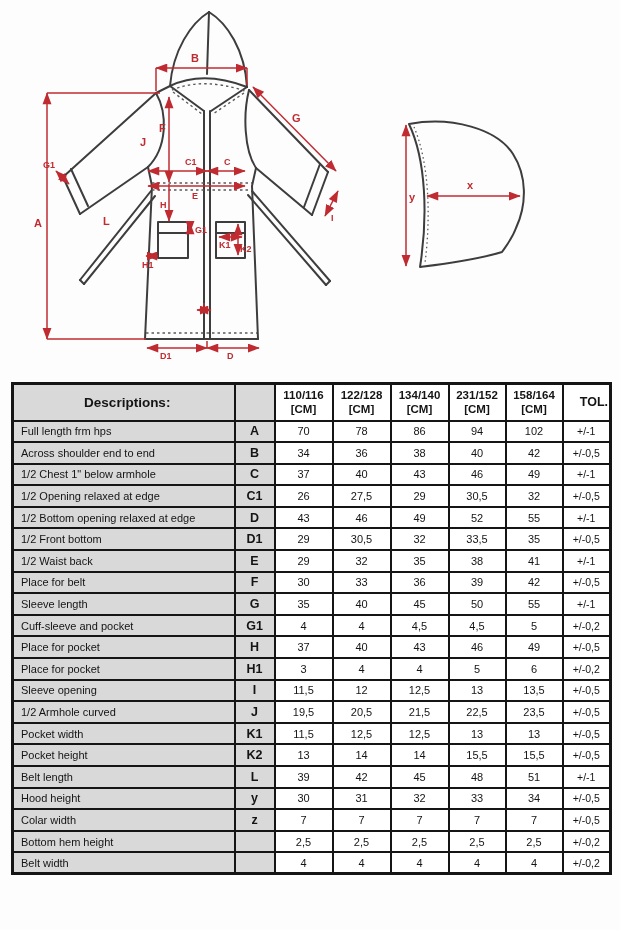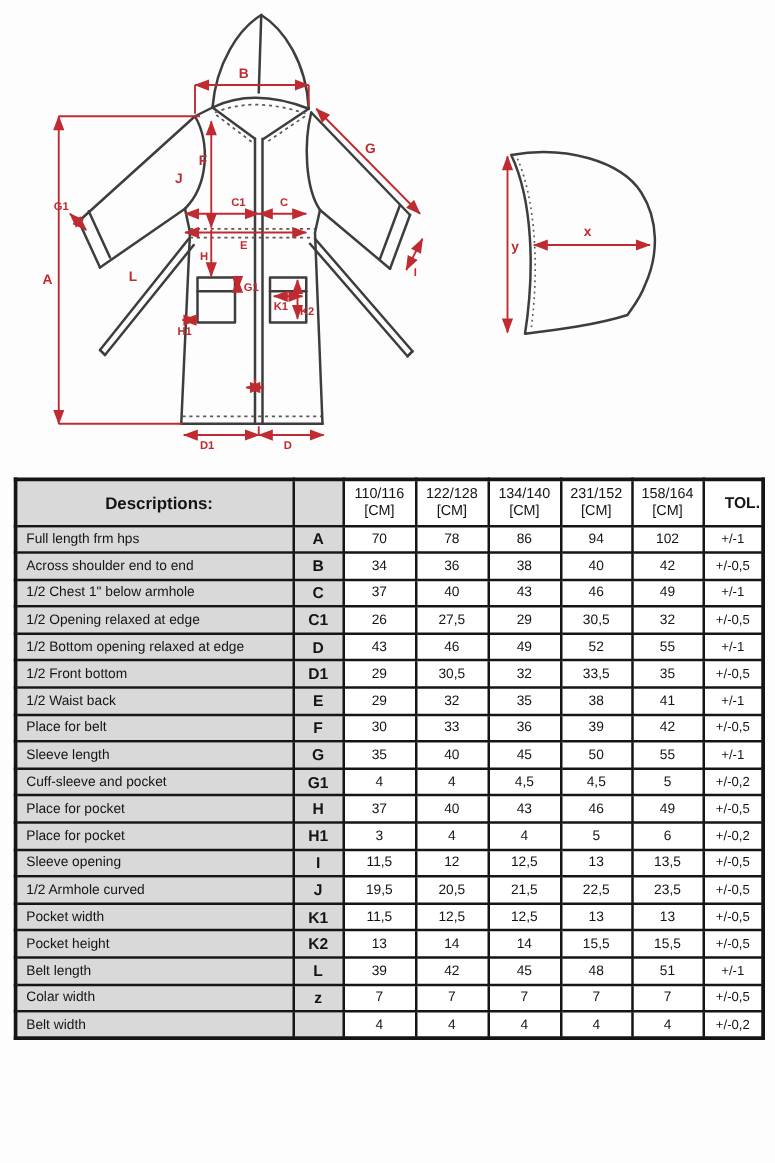--- a/index.html
+++ b/index.html
@@ -20,21 +20,21 @@
   }
   th,td{border:2px solid #151515;overflow:hidden;white-space:nowrap;}
   thead tr{height:37px;}
   tbody tr{height:21.6px;padding-left:42px;}
   td.desc{background:#d9d9d9;text-align:left;padding:0 0 0 7px;font-size:11px;}
   td.code{background:#d9d9d9;text-align:center;font-weight:bold;font-size:12.5px;}
   td.val{background:#ffffff;text-align:center;font-size:11px;}
   td.tol{background:#ffffff;text-align:center;font-size:10.5px;}
   th.desc{background:#d9d9d9;text-align:center;padding:0 0 0 7px;font-size:13.5px;font-weight:bold;}
   th.code{background:#d9d9d9;}
-  th.size{background:#ffffff;font-weight:normal;font-size:11.5px;line-height:1.25;text-align:center;}
+  th.size{background:#ffffff;font-weight:bold;font-size:11.5px;line-height:1.25;text-align:center;}
   th.tol{background:#ffffff;font-weight:bold;font-size:12.5px;text-align:right;}
 </style>
 </head>
 <body>
 
 <div class="diagram">
 <svg width="620" height="378" viewBox="0 0 620 378" xmlns="http://www.w3.org/2000/svg">
   <defs>
     <marker id="ae" markerWidth="9" markerHeight="7" refX="7.5" refY="3" orient="auto">
       <path d="M0,0 L8,3 L0,6 z" fill="#bf2b30"></path>
@@ -370,30 +370,50 @@
           <td class="desc">Belt length</td>
           <td class="code">L</td>
           <td class="val">39</td>
           <td class="val">42</td>
           <td class="val">45</td>
           <td class="val">48</td>
           <td class="val">51</td>
           <td class="tol">+/-1</td>
         </tr>
         <tr>
+          <td class="desc">Hood height</td>
+          <td class="code">y</td>
+          <td class="val">30</td>
+          <td class="val">31</td>
+          <td class="val">32</td>
+          <td class="val">33</td>
+          <td class="val">34</td>
+          <td class="tol">+/-0,5</td>
+        </tr>
+        <tr>
           <td class="desc">Colar width</td>
           <td class="code">z</td>
           <td class="val">7</td>
           <td class="val">7</td>
           <td class="val">7</td>
           <td class="val">7</td>
           <td class="val">7</td>
           <td class="tol">+/-0,5</td>
         </tr>
         <tr>
+          <td class="desc">Bottom hem height</td>
+          <td class="code"></td>
+          <td class="val">2,5</td>
+          <td class="val">2,5</td>
+          <td class="val">2,5</td>
+          <td class="val">2,5</td>
+          <td class="val">2,5</td>
+          <td class="tol">+/-0,2</td>
+        </tr>
+        <tr>
           <td class="desc">Belt width</td>
           <td class="code"></td>
           <td class="val">4</td>
           <td class="val">4</td>
           <td class="val">4</td>
           <td class="val">4</td>
           <td class="val">4</td>
           <td class="tol">+/-0,2</td>
         </tr>
       </tbody>

